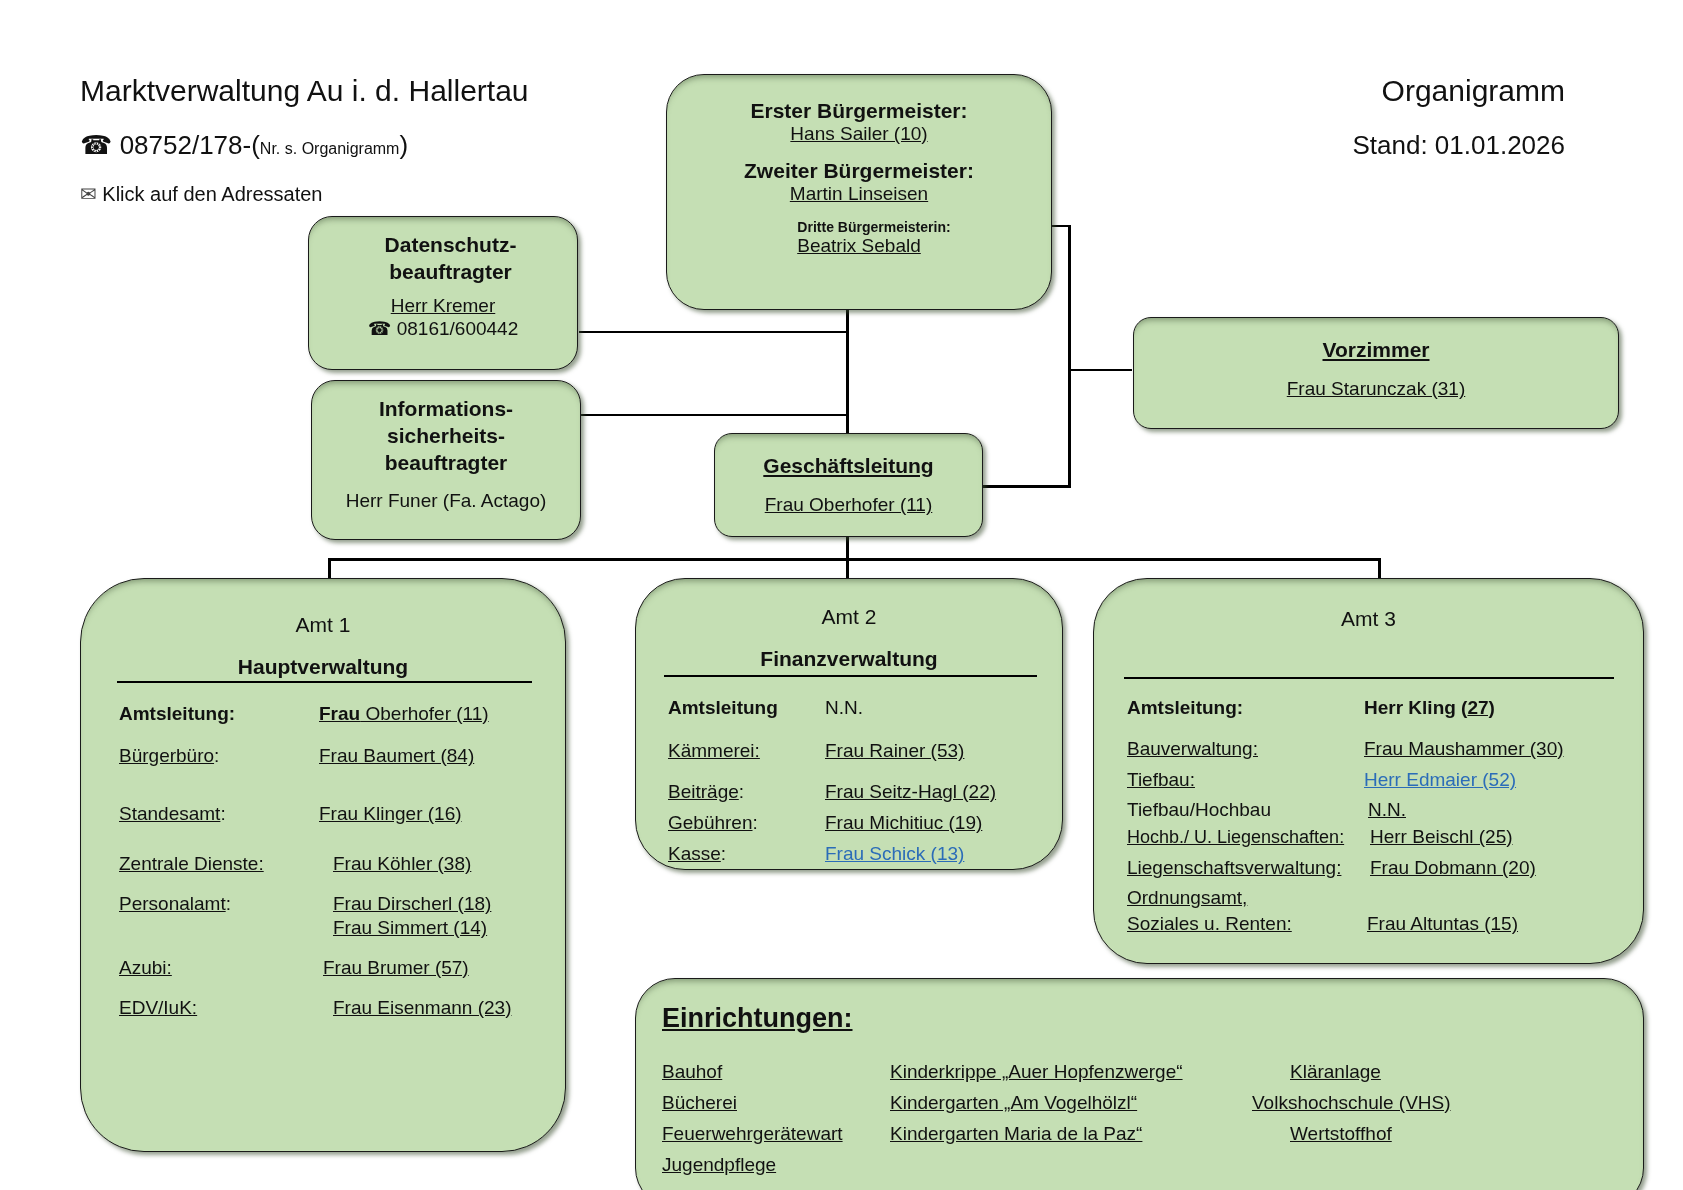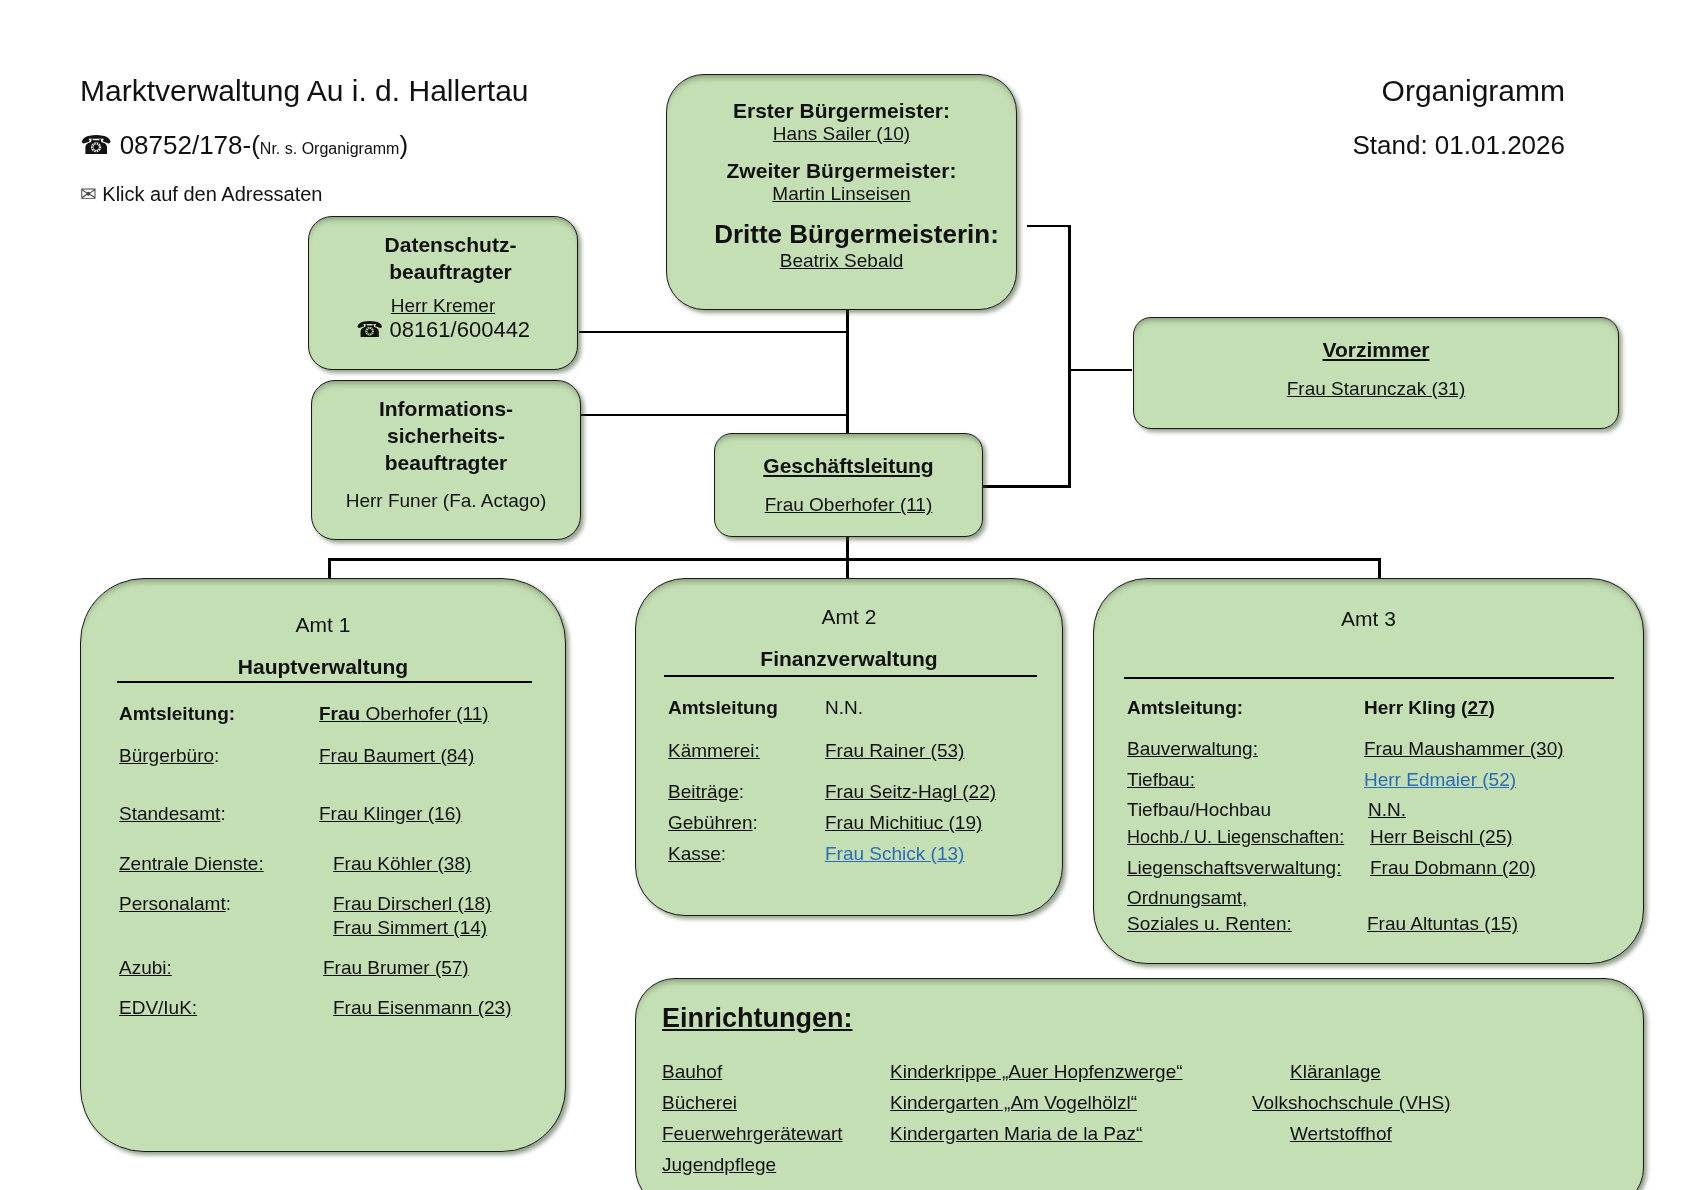--- a/index.html
+++ b/index.html
@@ -34,36 +34,36 @@
 <div class="line" style="left:581px;top:414px;width:266px;height:2px;"></div>
 <div class="line" style="left:1027px;top:225px;width:43px;height:2px;"></div>
 <div class="line" style="left:1068px;top:225px;width:3px;height:262px;"></div>
 <div class="line" style="left:1068px;top:369px;width:64px;height:2px;"></div>
 <div class="line" style="left:982px;top:485px;width:89px;height:3px;"></div>
 <div class="line" style="left:846px;top:535px;width:3px;height:43px;"></div>
 <div class="line" style="left:328px;top:558px;width:1052px;height:3px;"></div>
 <div class="line" style="left:328px;top:558px;width:3px;height:20px;"></div>
 <div class="line" style="left:1378px;top:558px;width:3px;height:20px;"></div>
 
-<div class="box center" style="left:666px;top:74px;width:351px;height:236px;border-radius:38px;">
+<div class="box center" style="left:666px;top:74px;width:386px;height:236px;border-radius:38px;">
   <div style="margin-top:24px;font-size:21px;" class="b">Erster Bürgermeister:</div>
   <div style="font-size:19px;"><span class="lnk">Hans Sailer (10)</span></div>
   <div style="margin-top:14px;font-size:21px;" class="b">Zweiter Bürgermeister:</div>
   <div style="font-size:19px;"><span class="lnk">Martin Linseisen</span></div>
-  <div style="margin-top:14px;font-size:26px;padding-left:30px;" class="b">Dritte Bürgermeisterin:</div>
+  <div style="margin-top:14px;font-size:14px;padding-left:30px;" class="b">Dritte Bürgermeisterin:</div>
   <div style="font-size:19px;"><span class="lnk">Beatrix Sebald</span></div>
 </div>
 
 <div class="box center" style="left:308px;top:216px;width:270px;height:154px;border-radius:24px;">
   <div style="margin-top:14px;font-size:21px;line-height:27px;padding-left:15px;" class="b">
     <div>Datenschutz-</div>
     <div>beauftragter</div>
   </div>
   <div style="margin-top:10px;font-size:19px;"><span class="lnk">Herr Kremer</span></div>
-  <div style="font-size:22px;"><span>☎</span> <span>08161/600442</span></div>
+  <div style="font-size:19px;"><span>☎</span> <span>08161/600442</span></div>
 </div>
 
 <div class="box center" style="left:311px;top:380px;width:270px;height:160px;border-radius:24px;">
   <div style="margin-top:14px;font-size:21px;line-height:27px;" class="b">
     <div>Informations-</div>
     <div>sicherheits-</div>
     <div>beauftragter</div>
   </div>
   <div style="margin-top:14px;font-size:19px;">Herr Funer (Fa. Actago)</div>
 </div>
@@ -98,21 +98,21 @@
   <div class="row" style="left:252px;top:314px;"><span class="lnk">Frau Dirscherl (18)</span></div>
   <div class="row" style="left:252px;top:338px;"><span class="lnk">Frau Simmert (14)</span></div>
 
   <div class="row" style="left:38px;top:378px;"><span class="lnk">Azubi:</span></div>
   <div class="row" style="left:242px;top:378px;"><span class="lnk">Frau Brumer (57)</span></div>
 
   <div class="row" style="left:38px;top:418px;"><span class="lnk">EDV/IuK:</span></div>
   <div class="row" style="left:252px;top:418px;"><span class="lnk">Frau Eisenmann (23)</span></div>
 </div>
 
-<div class="box" style="left:635px;top:578px;width:428px;height:338px;border-radius:50px;">
+<div class="box" style="left:635px;top:578px;width:428px;height:292px;border-radius:50px;">
   <div class="abs center" style="left:0;right:0;top:26px;font-size:21px;">Amt 2</div>
   <div class="abs center b" style="left:0;right:0;top:68px;font-size:21px;">Finanzverwaltung</div>
   <div class="line" style="left:28px;top:96px;width:373px;height:2px;"></div>
   <div class="row b" style="left:32px;top:118px;">Amtsleitung</div>
   <div class="row" style="left:189px;top:118px;">N.N.</div>
 
   <div class="row" style="left:32px;top:161px;"><span class="lnk">Kämmerei:</span></div>
   <div class="row" style="left:189px;top:161px;"><span class="lnk">Frau Rainer (53)</span></div>
 
   <div class="row" style="left:32px;top:202px;"><span class="lnk">Beiträge</span><span>:</span></div>

